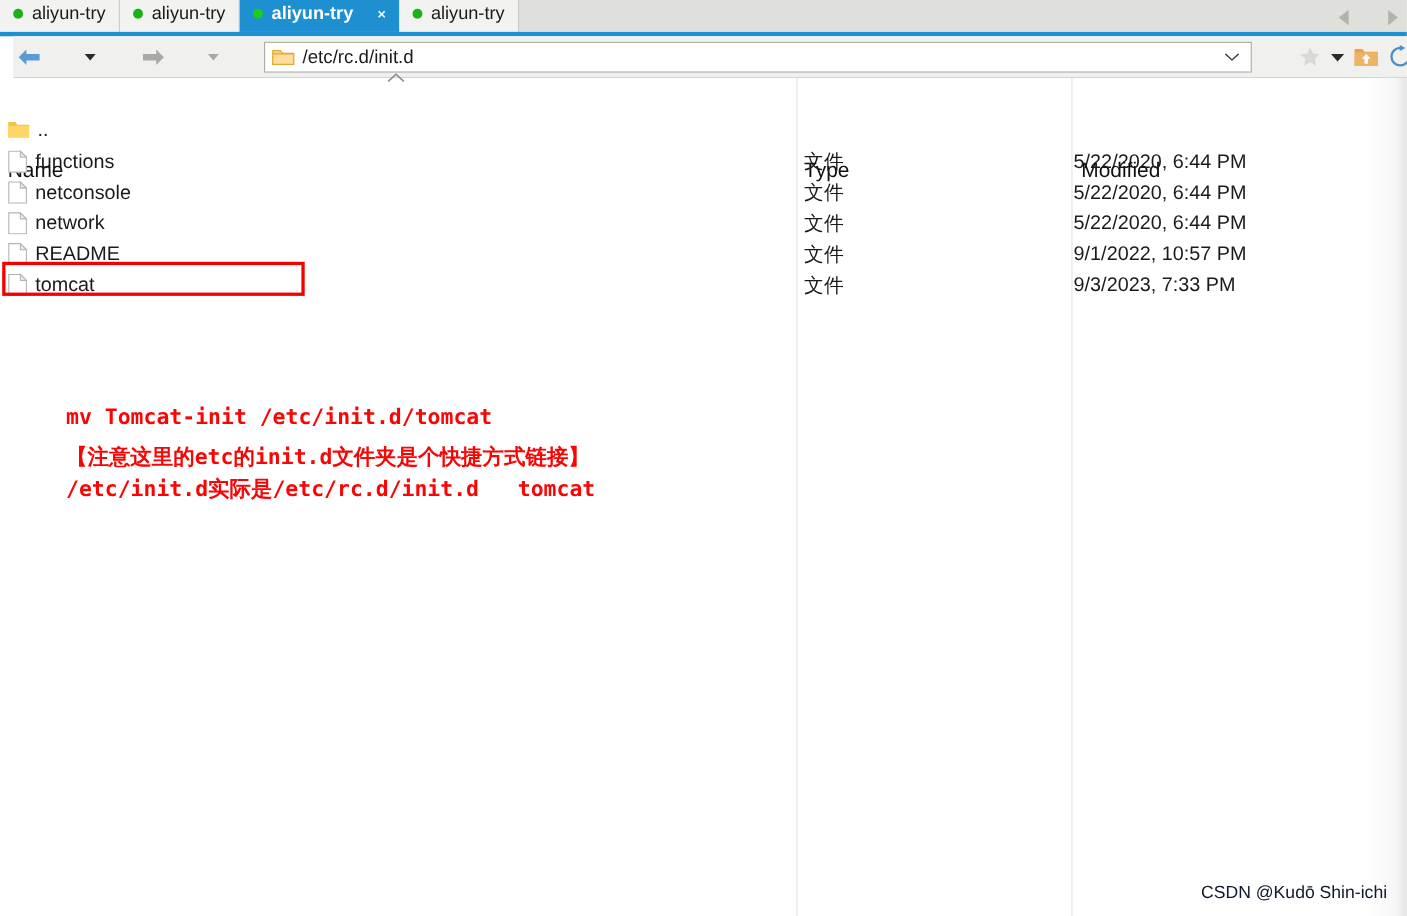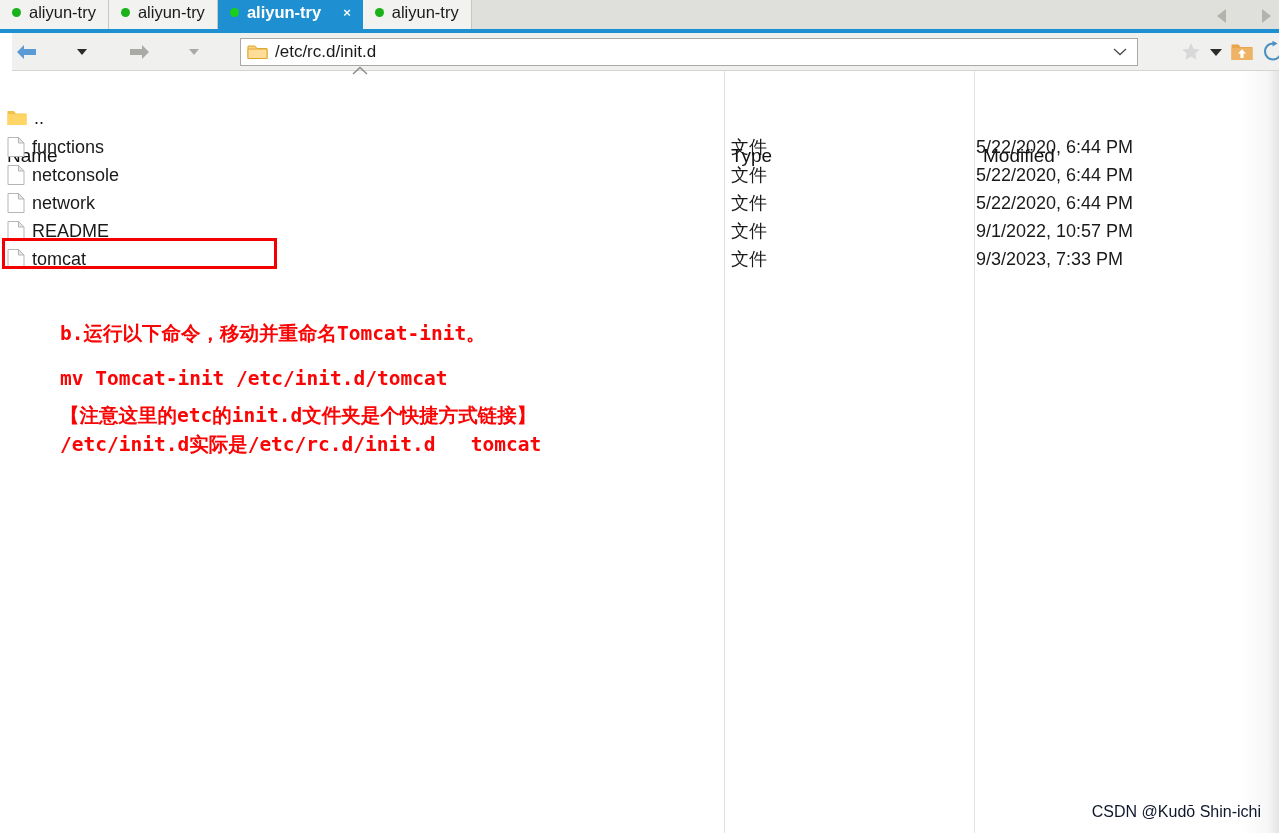--- a/index.html
+++ b/index.html
@@ -387,21 +387,20 @@
         <path d="M11.5 1 L17 6.5 H11.5 Z" fill="#e9e9e9" stroke="#b5b5b5" stroke-width="1"></path>
       </svg>
       <span class="nm">tomcat</span>
     </div>
     <div class="cell cell-type">文件</div>
     <div class="cell cell-modified">9/3/2023, 7:33 PM</div>
   </div>
 
   <div class="highlight-box" style="top:167px;"></div>
 
-  <div class="annot" style="left:60px; top:249px;">b.运行以下命令，移动并重命名Tomcat-init。</div>
   <div class="annot" style="left:60px; top:278px;margin-top:18px;">mv Tomcat-init /etc/init.d/tomcat</div>
   <div class="annot" style="left:60px; top:360px;">/etc/init.d实际是/etc/rc.d/init.d   tomcat</div>
   <div class="annot" style="left:60px; top:331px;">【注意这里的etc的init.d文件夹是个快捷方式链接】</div>
 
   <div class="right-shade" style="top:0;"></div>
 </div>
 
 <svg class="sort-caret" viewBox="0 0 16 9">
   <path d="M1 8 L8 1.5 L15 8" fill="none" stroke="#8a8a8a" stroke-width="1.4"></path>
 </svg>

